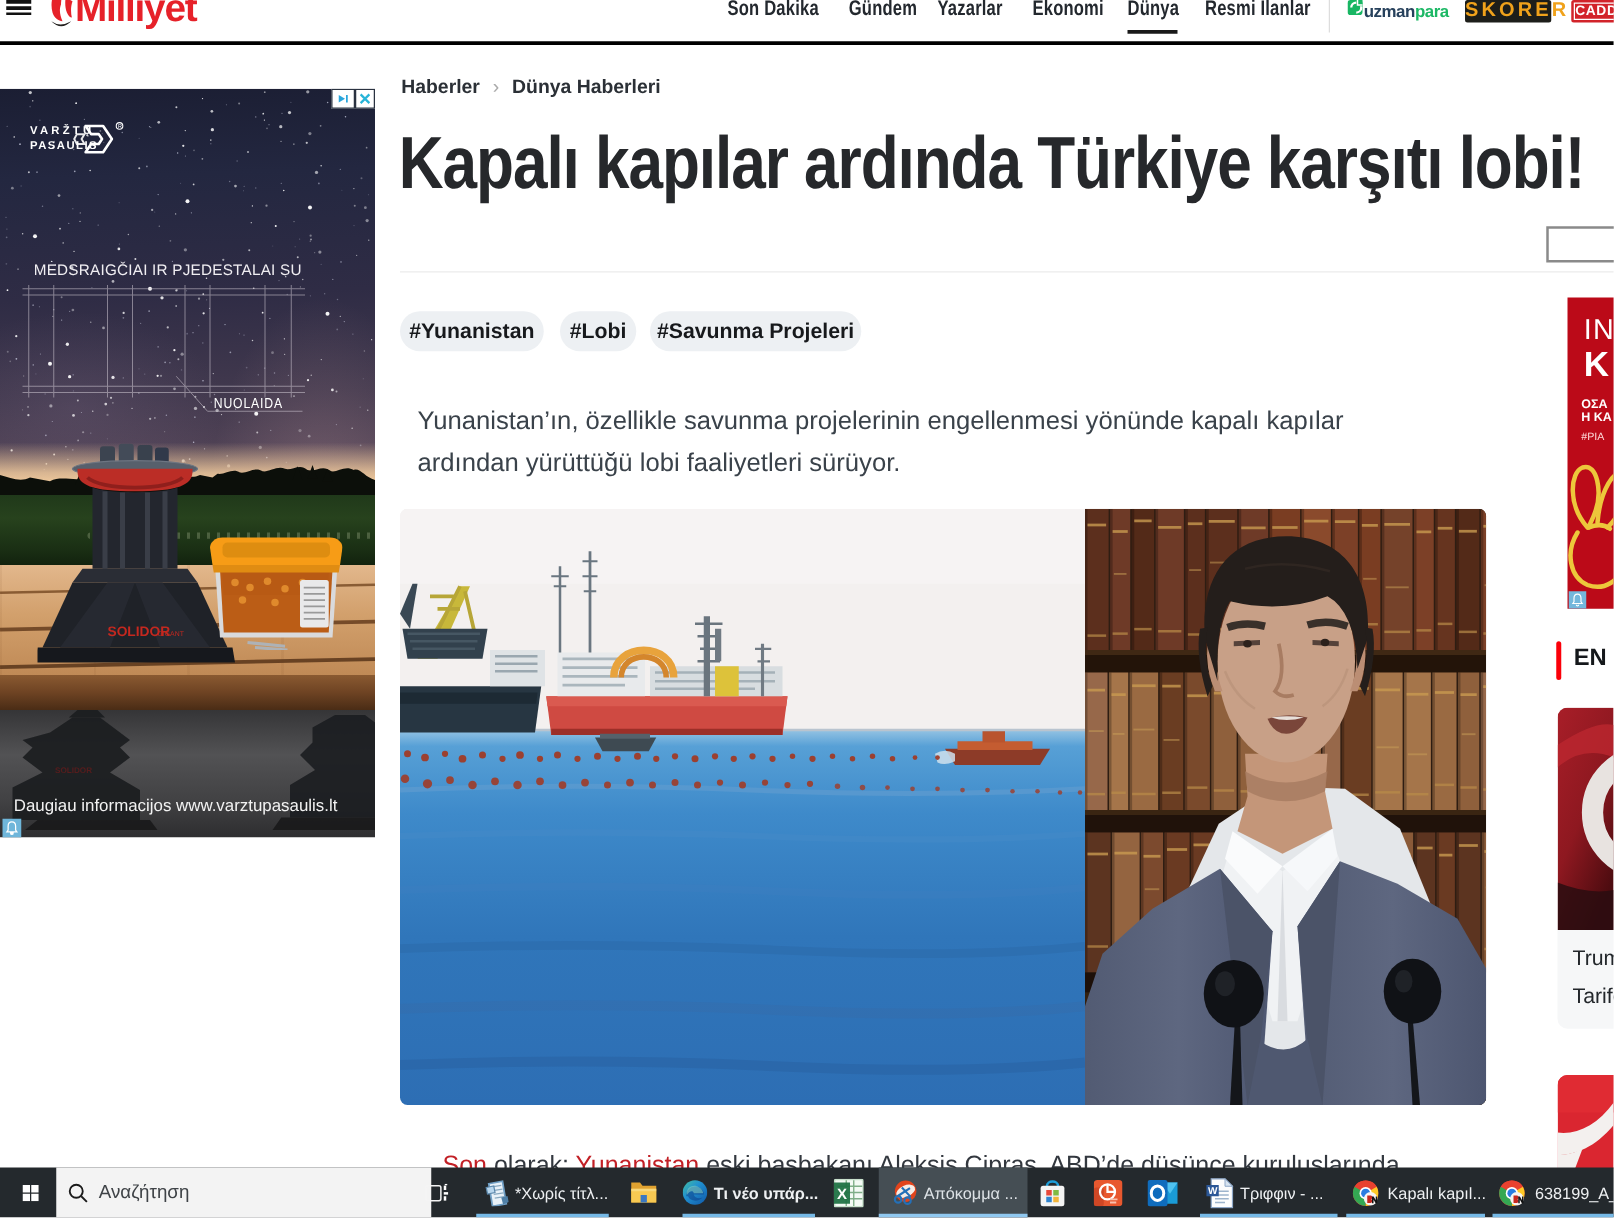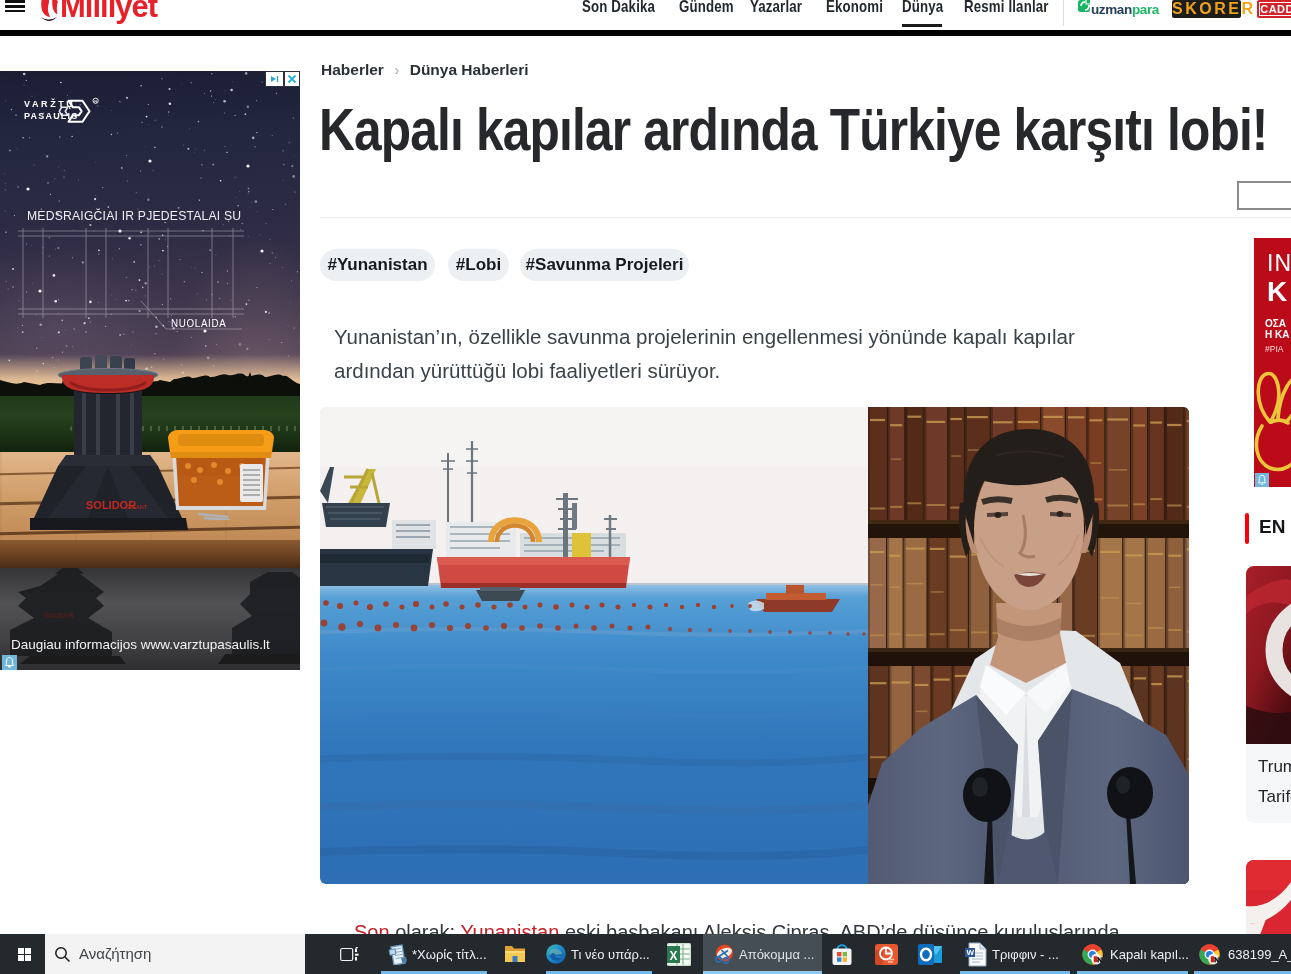--- a/index.html
+++ b/index.html
@@ -3,21 +3,21 @@
 <meta charset="utf-8">
 <style>
   * { margin:0; padding:0; box-sizing:border-box; }
   html,body { width:1291px; height:974px; overflow:hidden; background:#fff;
     font-family:"Liberation Sans", sans-serif; }
   #page { position:relative; width:1291px; height:974px; overflow:hidden; }
   .abs { position:absolute; }
 
   
   #nav { position:absolute; left:0; top:0; width:1291px; height:36px; background:#fff;
-         border-bottom:6px solid #000000; z-index:5; }
+         border-bottom:3px solid #000000; z-index:5; }
   .navitem { position:absolute; top:-3px; font-size:17px; font-weight:bold; color:#23282e; letter-spacing:.2px;
              transform:scaleX(0.78); transform-origin:left center; }
   #dunya-line { position:absolute; left:902px; top:24px; width:40px; height:3px; background:#1a1a1a; }
   #nav-sep { position:absolute; left:1063px; top:0px; width:1px; height:26px; background:#ddd; }
 
   
   #leftad { position:absolute; left:0; top:71px; width:300px; height:599px; overflow:hidden; }
 
   
   #crumb { position:absolute; left:321px; top:61px; font-size:15.5px; color:#2b3036; font-weight:bold; }
@@ -41,21 +41,21 @@
   #encok { position:absolute; left:1259px; top:516px; font-size:19px; font-weight:bold; color:#15181b; white-space:nowrap; }
   .card-img { position:absolute; left:1246px; width:45px; overflow:hidden; }
   #card1-img { top:566px; height:178px; border-radius:8px 0 0 0; }
   #card1-body { position:absolute; left:1246px; top:744px; width:45px; height:79px; background:#f6f7f8;
                 border-radius:0 0 0 8px; }
   #card1-text { position:absolute; left:1258px; top:752px; font-size:17px; color:#23272b; line-height:30px; white-space:nowrap; }
   #card2-img { top:860px; height:75px; border-radius:8px 0 0 0; }
 
   
   #taskbar { position:absolute; left:0; top:934px; width:1291px; height:40px; background:#24292d; z-index:10; }
-  #search { position:absolute; left:45px; top:0; width:260px; height:40px; background:#f3f3f3; }
+  #search { position:absolute; left:45px; top:0; width:300px; height:40px; background:#f3f3f3; }
   #searchtext { position:absolute; left:34px; top:11px; font-size:15px; color:#3f4347; }
   .tbtn-label { position:absolute; top:13px; font-size:13px; color:#eef0f2; white-space:nowrap; }
   .tb-underline { position:absolute; top:37px; height:3px; background:#76b9e6; }
   #activebtn { position:absolute; left:703px; top:0; width:119px; height:40px; background:#454e54; }
 </style>
 </head>
 <body>
 <div id="page">
 
   <div id="nav">
@@ -1176,21 +1176,21 @@
           <linearGradient id="edg" x1="0" y1="0" x2="1" y2="1">
         <stop offset="0" stop-color="#45c09f"></stop>
             <stop offset="0.4" stop-color="#2191d0"></stop>
             <stop offset="1" stop-color="#1057a8"></stop>
           </linearGradient>
         </defs>
       <circle cx="10" cy="10" r="9.8" fill="url(#edg)"></circle>
       <path d="M3 13 C3 7 8 4.5 12 5.5 C16 6.5 17.5 10 17 11.5 L9 11.5 C9.5 14 13 15.5 16 14 C13.5 17.5 6 17.5 4.5 13 Z" fill="#0c3f8a" opacity="0.55"></path>
       <path d="M3.5 12 C2.5 7 7 3.5 11.5 5 C15 6.2 16.5 9 16.5 10.5 L9 10.5 C8.5 8 5.5 8.5 3.5 12 Z" fill="#8fe0c8" opacity="0.5"></path>
     </svg>
-    <div class="tbtn-label" style="left:571px;">Τι νέο υπάρ...</div>
+    <div class="tbtn-label" style="left:571px;font-weight:bold;">Τι νέο υπάρ...</div>
     <div class="tb-underline" style="left:546px;width:106px;"></div>
 
     <svg class="abs" style="left:667px;top:9px;" width="24" height="23" viewBox="0 0 24 23">
       <rect x="0" y="0" width="24" height="23" rx="1.5" fill="#c8e0cc"></rect>
       <rect x="1.2" y="1.2" width="21.6" height="20.6" rx="1" fill="#f4faf5"></rect>
       <path d="M10 1.2 L10 21.8 M16 1.2 L16 21.8 M3 6 L22.8 6 M3 11 L22.8 11 M3 16 L22.8 16" stroke="#7fae88" stroke-width="1.1"></path>
       <rect x="0" y="3" width="13" height="17" fill="#217346" opacity="0.95"></rect>
       <text x="2.5" y="16.5" font-size="12" font-weight="bold" fill="#fff">X</text>
     </svg>
     <div id="activebtn"></div>

